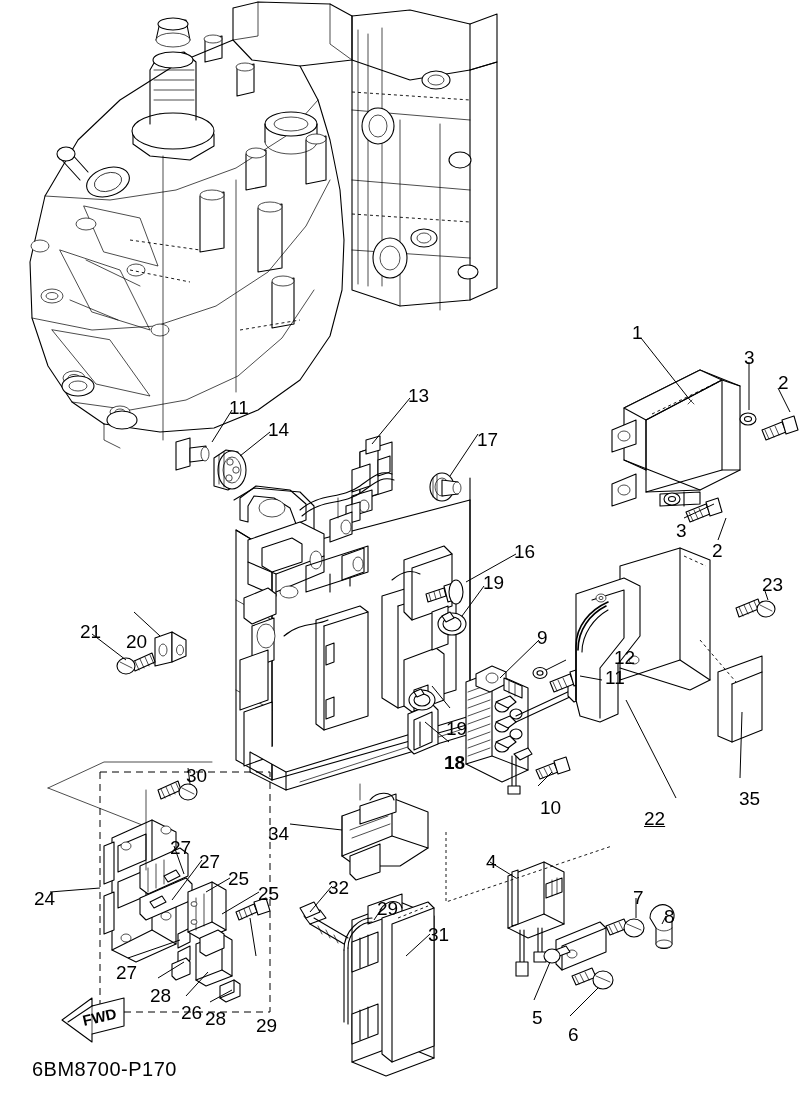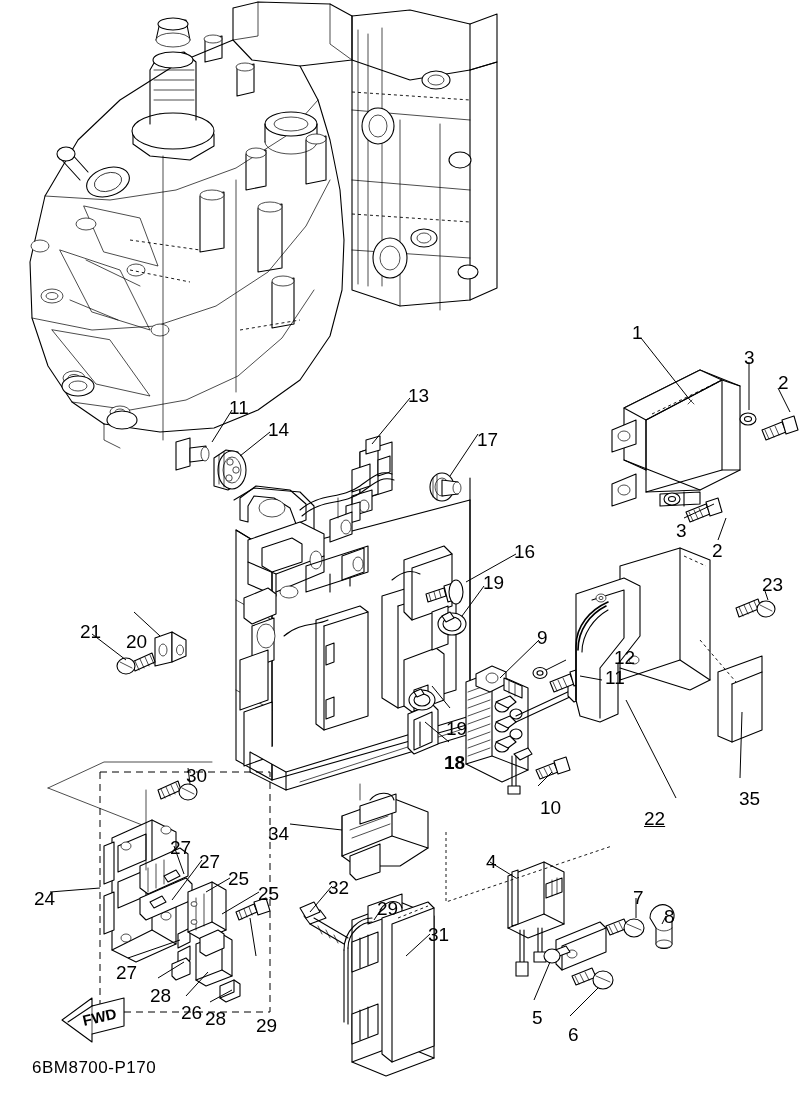--- a/index.html
+++ b/index.html
@@ -5,21 +5,21 @@
 <style>
   html,body{margin:0;padding:0;background:#ffffff;}
   body{width:800px;height:1097px;position:relative;overflow:hidden;
        font-family:"Liberation Sans", sans-serif;color:#000;}
   #sheet{position:absolute;left:0;top:0;width:800px;height:1097px;}
   svg{position:absolute;left:0;top:0;width:800px;height:1097px;}
   .callout{position:absolute;font-family:"Liberation Sans", sans-serif;
            font-size:19px;font-weight:400;color:#000;line-height:1;
            letter-spacing:0px;white-space:nowrap;}
   .diagcode{position:absolute;font-family:"Liberation Sans", sans-serif;
-            font-size:17px;color:#000;letter-spacing:0.5px;white-space:nowrap;}
+            font-size:20px;color:#000;letter-spacing:0.5px;white-space:nowrap;}
   .fwdtext{font-family:"Liberation Sans", sans-serif;font-size:15px;
            font-weight:bold;}
 </style>
 </head>
 <body>
 
 <div id="sheet">
 
 <svg viewBox="0 0 800 1097" xmlns="http://www.w3.org/2000/svg">
   <defs>

